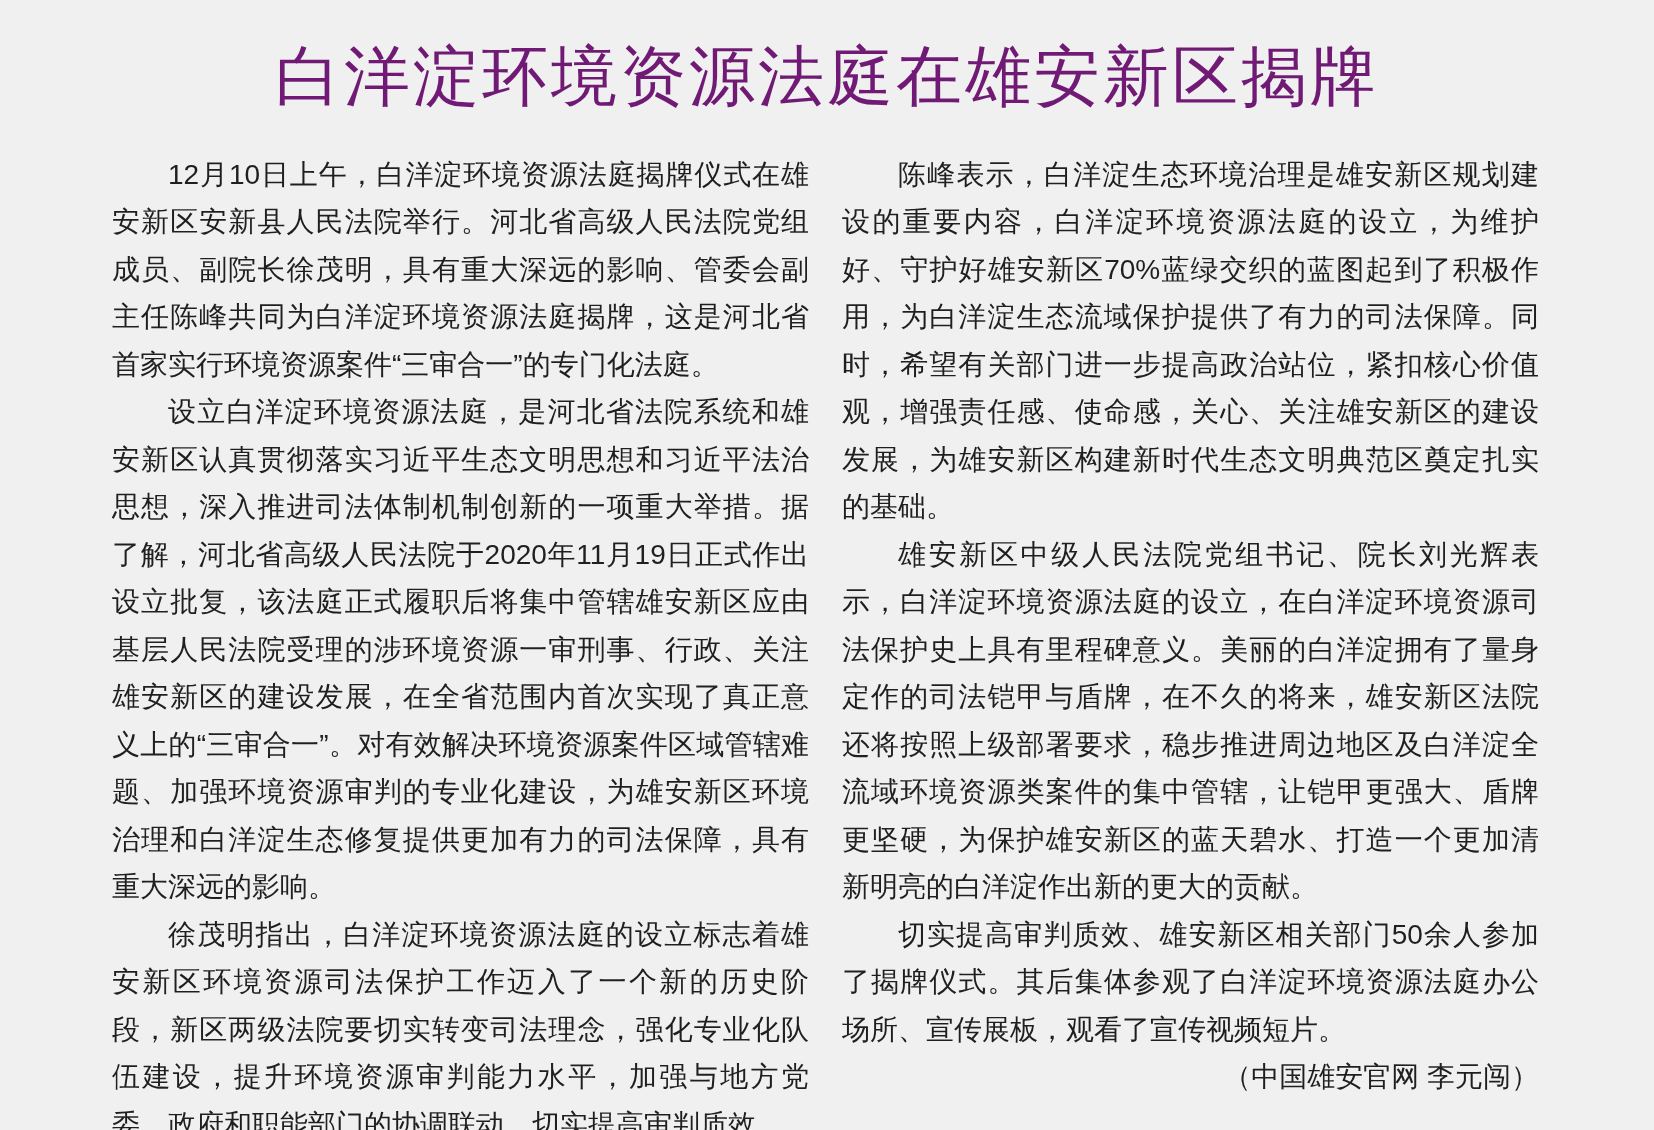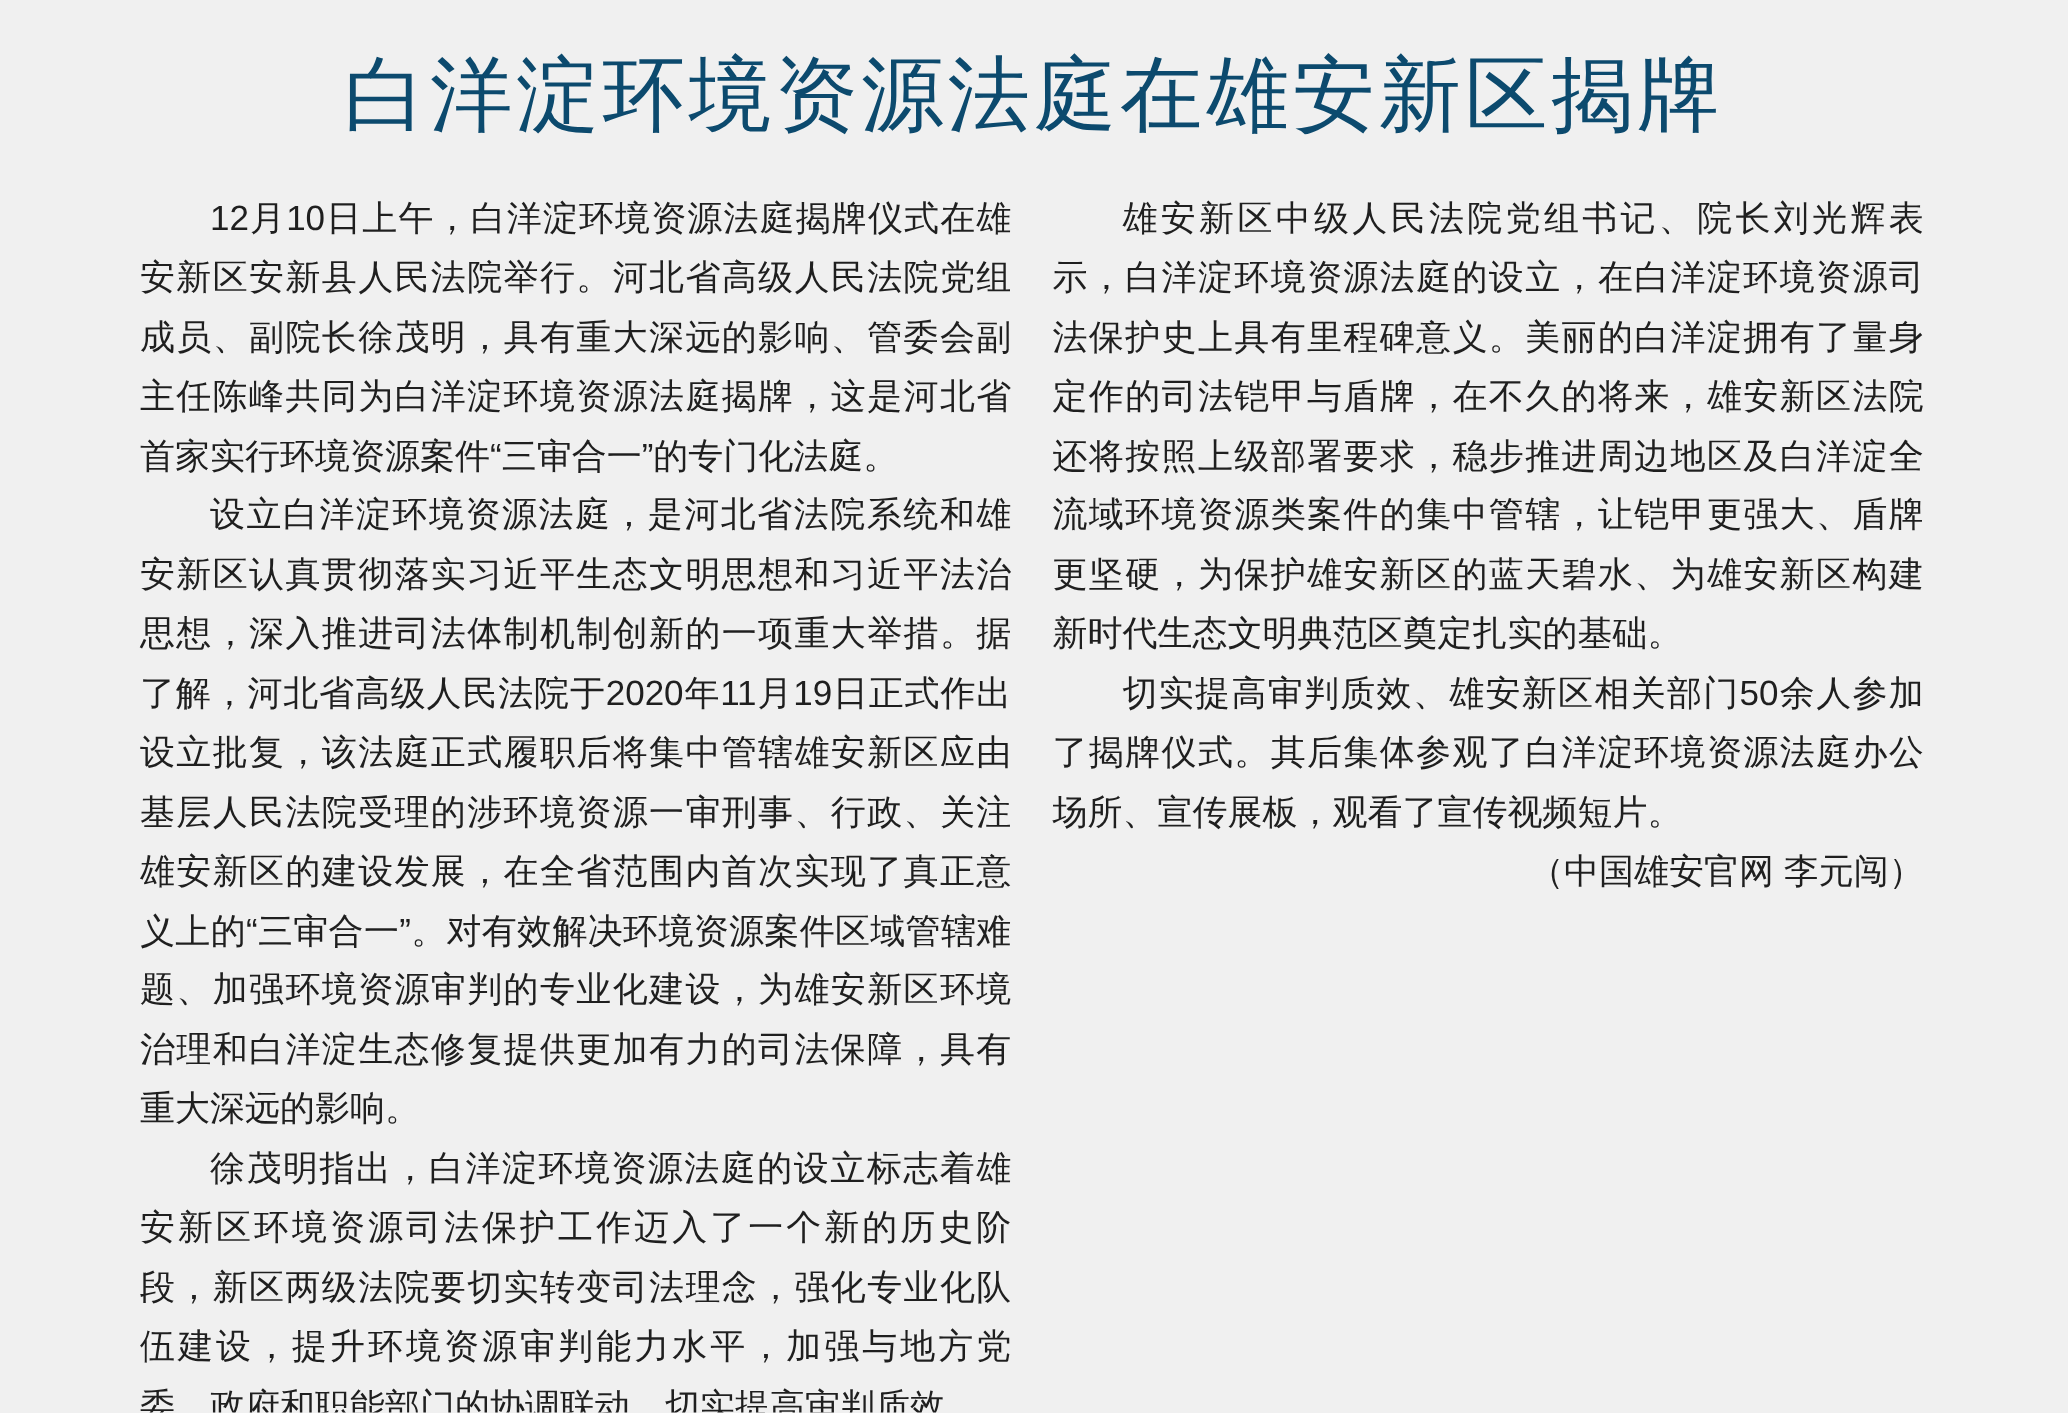--- a/index.html
+++ b/index.html
@@ -20,21 +20,21 @@
   }
   .title {
     margin: 0;
     padding-top: 36px;
     text-align: center;
     font-family: "Liberation Serif", "DejaVu Serif", serif;
     font-weight: 400;
     font-size: 66px;
     line-height: 1.25;
     letter-spacing: 3px;
-    color: #0c4a6e;
+    color: #701a75;
   }
   .columns {
     display: flex;
     gap: 33px;
     margin: 32px 115px 0 112px;
   }
   .col {
     flex: 1 1 0;
     min-width: 0;
     font-family: "Liberation Sans", "DejaVu Sans", sans-serif;
@@ -61,18 +61,19 @@
   <h1 class="title">白洋淀环境资源法庭在雄安新区揭牌</h1>
 
   <div class="columns">
     <div class="col">
       <p>12月10日上午，白洋淀环境资源法庭揭牌仪式在雄安新区安新县人民法院举行。河北省高级人民法院党组成员、副院长徐茂明，具有重大深远的影响、管委会副主任陈峰共同为白洋淀环境资源法庭揭牌，这是河北省首家实行环境资源案件“三审合一”的专门化法庭。</p>
       <p>设立白洋淀环境资源法庭，是河北省法院系统和雄安新区认真贯彻落实习近平生态文明思想和习近平法治思想，深入推进司法体制机制创新的一项重大举措。据了解，河北省高级人民法院于2020年11月19日正式作出设立批复，该法庭正式履职后将集中管辖雄安新区应由基层人民法院受理的涉环境资源一审刑事、行政、关注雄安新区的建设发展，在全省范围内首次实现了真正意义上的“三审合一”。对有效解决环境资源案件区域管辖难题、加强环境资源审判的专业化建设，为雄安新区环境治理和白洋淀生态修复提供更加有力的司法保障，具有重大深远的影响。</p>
       <p>徐茂明指出，白洋淀环境资源法庭的设立标志着雄安新区环境资源司法保护工作迈入了一个新的历史阶段，新区两级法院要切实转变司法理念，强化专业化队伍建设，提升环境资源审判能力水平，加强与地方党委、政府和职能部门的协调联动，切实提高审判质效。</p>
     </div>
 
     <div class="col">
-      <p>雄安新区中级人民法院党组书记、院长刘光辉表示，白洋淀环境资源法庭的设立，在白洋淀环境资源司法保护史上具有里程碑意义。美丽的白洋淀拥有了量身定作的司法铠甲与盾牌，在不久的将来，雄安新区法院还将按照上级部署要求，稳步推进周边地区及白洋淀全流域环境资源类案件的集中管辖，让铠甲更强大、盾牌更坚硬，为保护雄安新区的蓝天碧水、为雄安新区构建新时代生态文明典范区奠定扎实的基础。</p>
+      <p>陈峰表示，白洋淀生态环境治理是雄安新区规划建设的重要内容，白洋淀环境资源法庭的设立，为维护好、守护好雄安新区70%蓝绿交织的蓝图起到了积极作用，为白洋淀生态流域保护提供了有力的司法保障。同时，希望有关部门进一步提高政治站位，紧扣核心价值观，增强责任感、使命感，关心、关注雄安新区的建设发展，为雄安新区构建新时代生态文明典范区奠定扎实的基础。</p>
+      <p>雄安新区中级人民法院党组书记、院长刘光辉表示，白洋淀环境资源法庭的设立，在白洋淀环境资源司法保护史上具有里程碑意义。美丽的白洋淀拥有了量身定作的司法铠甲与盾牌，在不久的将来，雄安新区法院还将按照上级部署要求，稳步推进周边地区及白洋淀全流域环境资源类案件的集中管辖，让铠甲更强大、盾牌更坚硬，为保护雄安新区的蓝天碧水、打造一个更加清新明亮的白洋淀作出新的更大的贡献。</p>
       <p>切实提高审判质效、雄安新区相关部门50余人参加了揭牌仪式。其后集体参观了白洋淀环境资源法庭办公场所、宣传展板，观看了宣传视频短片。</p>
       <p class="attribution">（中国雄安官网 李元闯）</p>
     </div>
   </div>
 </div>
 
 </body></html>

